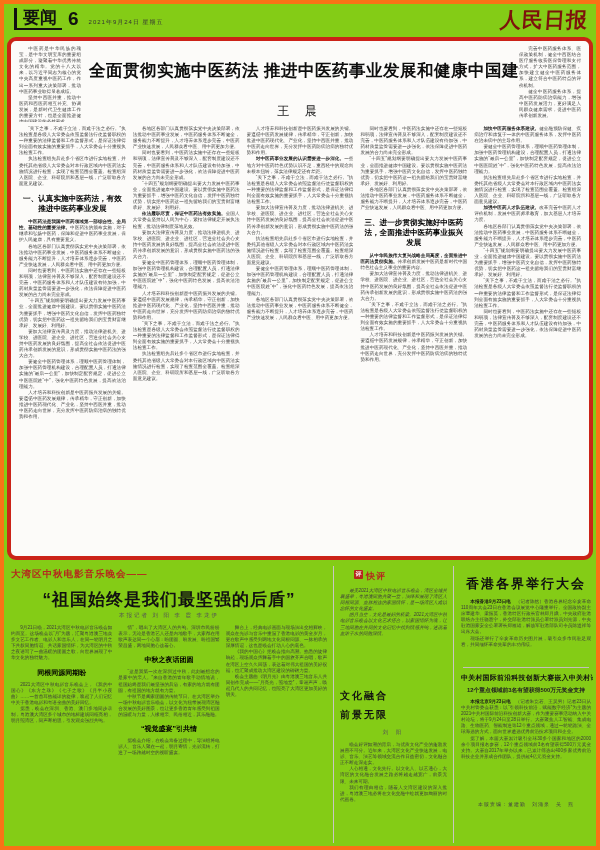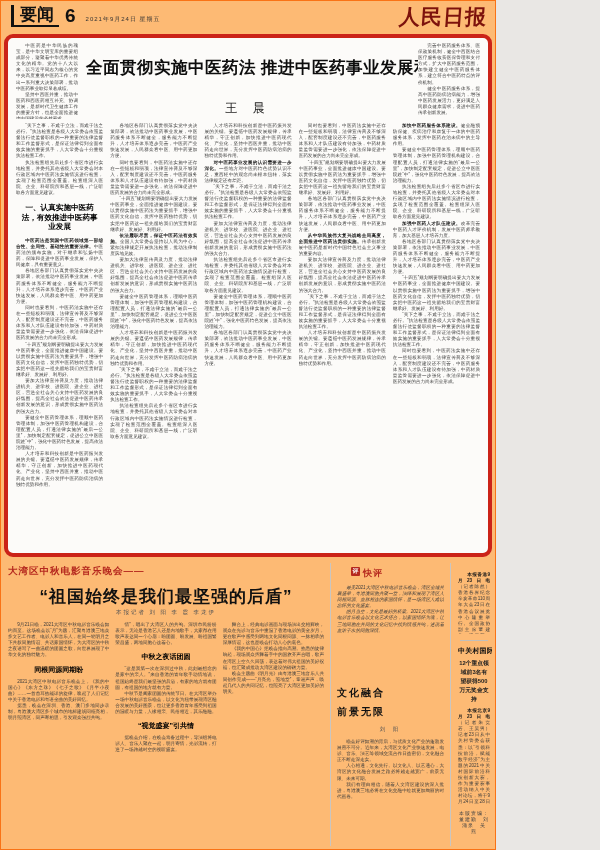--- a/index.html
+++ b/index.html
@@ -1,19 +1,19 @@
 <!DOCTYPE html>
 <html><head>
 <meta charset="utf-8">
 <style>
   * { margin:0; padding:0; box-sizing:border-box; }
   html,body { background:#e9e7e4; }
   .page {
-    position:relative; width:496px; height:850px; overflow:hidden;
-    background:#fdba74; border:1px solid #f97316;
+    position:relative; width:600px; height:850px; overflow:hidden;
+    background:#84cc16; border:4px solid #f97316;
     font-family:"Liberation Sans", sans-serif; color:#3b3b3b;
   }
   
   .hdr { position:absolute; top:0; left:0; right:0; height:31px; padding:4px 8px 0 10px;
          display:flex; align-items:flex-start; }
   .hdr-section { font-size:17px; font-weight:bold; color:#111;
                  border-left:3px solid #111; border-bottom:2px solid #111;
                  padding:0 5px 1px 6px; line-height:19px; }
   .hdr-num { font-size:19px; font-weight:bold; color:#111; margin-left:6px; line-height:21px; }
   .hdr-date { font-size:6px; color:#333; margin:10px 0 0 10px; letter-spacing:1px; }
@@ -133,20 +133,21 @@
           <p>“天下之事，不难于立法，而难于法之必行。”执法检查是各级人大常委会依照监督法行使监督职权的一种重要的法律监督和工作监督形式，是保证法律得到全面有效实施的重要抓手，人大常委会十分重视执法检查工作。</p>
           <p>要加大法律宣传普及力度，推动法律进机关、进学校、进医院、进企业、进社区，营造全社会关心支持中医药发展的良好氛围，提高全社会依法促进中医药传承创新发展的意识，形成贯彻实施中医药法的强大合力。</p>
           <p>执法检查组先后赴多个省区市进行实地检查，并委托其他省级人大常委会对本行政区域内中医药法实施情况进行检查，实现了检查范围全覆盖。检查组深入医院、企业、科研院所和基层一线，广泛听取各方面意见建议。</p>
           <p>要健全中医药管理体系，理顺中医药管理体制，加强中医药管理机构建设，合理配置人员，打通法律实施的“最后一公里”，加快制定配套规定，促进公立中医医院姓“中”，强化中医药特色发展，提高依法治理能力。</p>
           <p>各地区各部门认真贯彻落实党中央决策部署，依法推动中医药事业发展，中医药服务体系不断健全，服务能力不断提升，人才培养体系逐步完善，中医药产业快速发展，人民群众看中医、用中药更加方便。</p>
         </div>
       <div class="mcol tiny">
           <p>同时也要看到，中医药法实施中还存在一些短板和弱项，法律宣传普及不够深入，配套制度建设还不完善，中医药服务体系和人才队伍建设有待加强，中药材质量监管需要进一步强化，依法保障促进中医药发展的合力尚未完全形成。</p>
           <p>“十四五”规划纲要明确提出要大力发展中医药事业，全面推进健康中国建设。要以贯彻实施中医药法为重要抓手，增强中医药文化自信，发挥中医药独特优势，切实把中医药这一祖先留给我们的宝贵财富继承好、发展好、利用好。</p>
           <p>各地区各部门认真贯彻落实党中央决策部署，依法推动中医药事业发展，中医药服务体系不断健全，服务能力不断提升，人才培养体系逐步完善，中医药产业快速发展，人民群众看中医、用中药更加方便。</p>
+          <div class="ch">三、进一步贯彻实施好中医药法，全面推进中医药事业振兴发展</div>
           <p><b>从中华民族伟大复兴战略全局高度，全面推进中医药法贯彻实施。</b>传承创新发展中医药是新时代中国特色社会主义事业的重要内容。</p>
           <p>要加大法律宣传普及力度，推动法律进机关、进学校、进医院、进企业、进社区，营造全社会关心支持中医药发展的良好氛围，提高全社会依法促进中医药传承创新发展的意识，形成贯彻实施中医药法的强大合力。</p>
           <p>“天下之事，不难于立法，而难于法之必行。”执法检查是各级人大常委会依照监督法行使监督职权的一种重要的法律监督和工作监督形式，是保证法律得到全面有效实施的重要抓手，人大常委会十分重视执法检查工作。</p>
           <p>人才培养和科技创新是中医药振兴发展的关键。要遵循中医药发展规律，传承精华，守正创新，加快推进中医药现代化、产业化，坚持中西医并重，推动中医药走向世界，充分发挥中医药防病治病的独特优势和作用。</p>
         </div>
       <div class="mcol tiny">
           <p><b>加快中医药服务体系建设。</b>健全融预防保健、疾病治疗和康复于一体的中医药服务体系，发挥中医药在治未病中的主导作用。</p>
           <p>要健全中医药管理体系，理顺中医药管理体制，加强中医药管理机构建设，合理配置人员，打通法律实施的“最后一公里”，加快制定配套规定，促进公立中医医院姓“中”，强化中医药特色发展，提高依法治理能力。</p>
           <p>执法检查组先后赴多个省区市进行实地检查，并委托其他省级人大常委会对本行政区域内中医药法实施情况进行检查，实现了检查范围全覆盖。检查组深入医院、企业、科研院所和基层一线，广泛听取各方面意见建议。</p>
           <p><b>加强中医药人才队伍建设。</b>改革完善中医药人才评价机制，发展中医药师承教育，加大基层人才培养力度。</p>
@@ -203,20 +204,21 @@
       <div class="bm-byline">刘  阳</div>
       <div class="bm-after tiny">
           <p>晚会好评如潮的背后，与优质文化产业的蓬勃发展密不可分。近年来，大湾区文化产业快速发展，电影、音乐、演艺等领域交流合作日益密切，文化融合正不断走深走实。</p>
           <p>人心相通，文化先行。以文化人、以艺通心，大湾区的文化融合发展之路必将越走越宽广，前景无限、未来可期。</p>
           <p>我们有理由相信，随着人文湾区建设的深入推进，粤港澳三地必将在文化交融中绘就更加绚丽的时代画卷。</p>
         </div>
     </div>
 
     <div class="br">
       <div class="br-headline">
+        <div>香港各界举行大会</div>
       </div>
       <div class="br-text1 tiny">
           <p><b>本报香港9月23日电　</b>（记者陈然）香港各界纪念辛亥革命110周年大会23日在香港会议展览中心隆重举行。全国政协副主席董建华、梁振英，香港特区行政长官林郑月娥，中央政府驻港联络办主任骆惠宁，外交部驻港特派员公署特派员刘光源，中央驻港国家安全公署署长郑雁雄，解放军驻港部队司令员陈道祥等出席大会。</p>
           <p>现场还举行了辛亥革命历史图片展，吸引众多市民驻足观看，共同缅怀革命先辈的丰功伟绩。</p>
         </div>
       <div class="br-rule"></div>
       <div class="br2-headline">中关村国际前沿科技创新大赛嵌入中关村论坛</div>
       <div class="br2-sub">12个重点领域前3名有望获得500万元奖金支持</div>
       <div class="br-text2 tiny">
           <p><b>本报北京9月23日电　</b>（记者朱竞若、王昊男）记者23日从中关村管委会获悉：以“引领科技前沿，赋能数字经济”为主题的2021中关村国际前沿科技创新大赛，作为重要赛事活动纳入中关村论坛，将于9月24日至28日举行。大赛聚焦人工智能、集成电路、生物医药、智能制造等12个重点领域，通过一轮轮路演、全球海选的方式，面向世界遴选优秀前沿技术项目和企业。</p>

